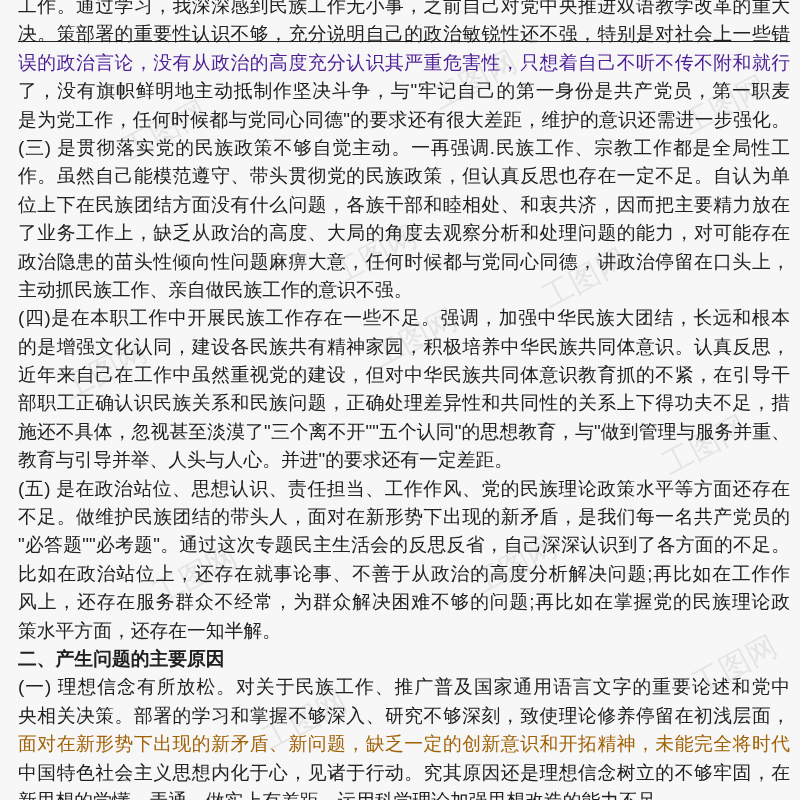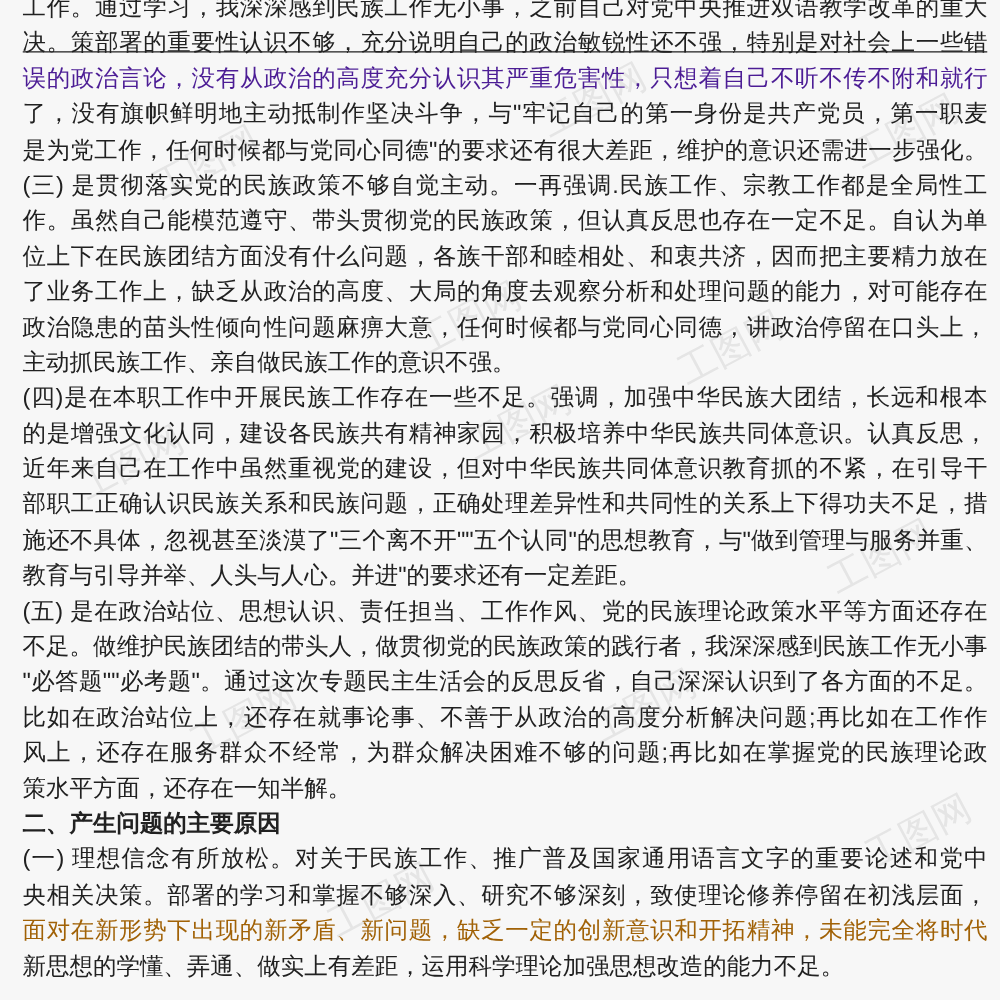--- a/index.html
+++ b/index.html
@@ -90,24 +90,25 @@
       <div class="line" style="color: rgb(33, 33, 33);">了业务工作上，缺乏从政治的高度、大局的角度去观察分析和处理问题的能力，对可能存在</div>
       <div class="line" style="color: rgb(33, 33, 33);">政治隐患的苗头性倾向性问题麻痹大意，任何时候都与党同心同德，讲政治停留在口头上，</div>
       <div class="line end" style="color: rgb(33, 33, 33);">主动抓民族工作、亲自做民族工作的意识不强。</div>
       <div class="line" style="color: rgb(33, 33, 33);">(四)是在本职工作中开展民族工作存在一些不足。强调，加强中华民族大团结，长远和根本</div>
       <div class="line" style="color: rgb(33, 33, 33);">的是增强文化认同，建设各民族共有精神家园，积极培养中华民族共同体意识。认真反思，</div>
       <div class="line" style="color: rgb(33, 33, 33);">近年来自己在工作中虽然重视党的建设，但对中华民族共同体意识教育抓的不紧，在引导干</div>
       <div class="line" style="color: rgb(33, 33, 33);">部职工正确认识民族关系和民族问题，正确处理差异性和共同性的关系上下得功夫不足，措</div>
       <div class="line" style="color: rgb(33, 33, 33);">施还不具体，忽视甚至淡漠了"三个离不开""五个认同"的思想教育，与"做到管理与服务并重、</div>
       <div class="line end" style="color: rgb(33, 33, 33);">教育与引导并举、人头与人心。并进"的要求还有一定差距。</div>
       <div class="line" style="color: rgb(33, 33, 33);">(五) 是在政治站位、思想认识、责任担当、工作作风、党的民族理论政策水平等方面还存在</div>
-      <div class="line" style="color: rgb(33, 33, 33);">不足。做维护民族团结的带头人，做贯彻党的民族政策的践行者，我深深感到民族工作无小事</div>
+      <div class="line" style="color: rgb(33, 33, 33);">不足。做维护民族团结的带头人，面对在新形势下出现的新矛盾，是我们每一名共产党员的</div>
       <div class="line" style="color: rgb(33, 33, 33);">"必答题""必考题"。通过这次专题民主生活会的反思反省，自己深深认识到了各方面的不足。</div>
       <div class="line" style="color: rgb(33, 33, 33);">比如在政治站位上，还存在就事论事、不善于从政治的高度分析解决问题;再比如在工作作</div>
       <div class="line" style="color: rgb(33, 33, 33);">风上，还存在服务群众不经常，为群众解决困难不够的问题;再比如在掌握党的民族理论政</div>
       <div class="line end" style="color: rgb(33, 33, 33);">策水平方面，还存在一知半解。</div>
       <div class="line head" style="color: rgb(33, 33, 33);">二、产生问题的主要原因</div>
       <div class="line" style="color: rgb(33, 33, 33);">(一) 理想信念有所放松。对关于民族工作、推广普及国家通用语言文字的重要论述和党中</div>
       <div class="line" style="color: rgb(33, 33, 33);">央相关决策。部署的学习和掌握不够深入、研究不够深刻，致使理论修养停留在初浅层面，</div>
       <div class="line" style="color: #a16207;">面对在新形势下出现的新矛盾、新问题，缺乏一定的创新意识和开拓精神，未能完全将时代</div>
+      <div class="line" style="color: rgb(33, 33, 33);">中国特色社会主义思想内化于心，见诸于行动。究其原因还是理想信念树立的不够牢固，在</div>
       <div class="line end" style="color: rgb(33, 33, 33);">新思想的学懂、弄通、做实上有差距，运用科学理论加强思想改造的能力不足。</div>
     </div>
 </div>
 
 </body></html>

